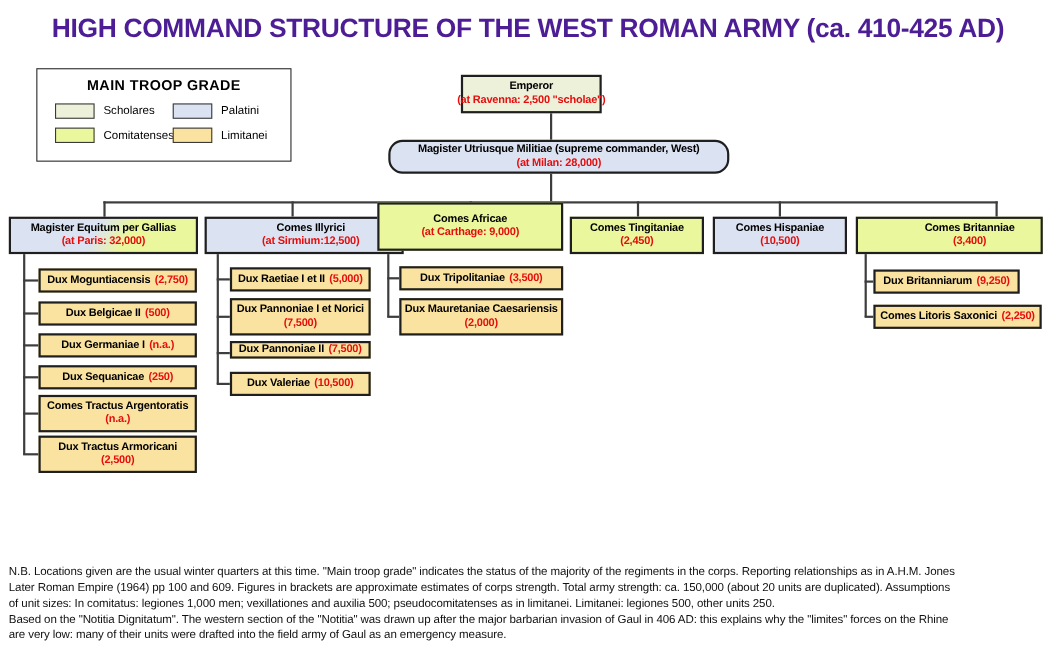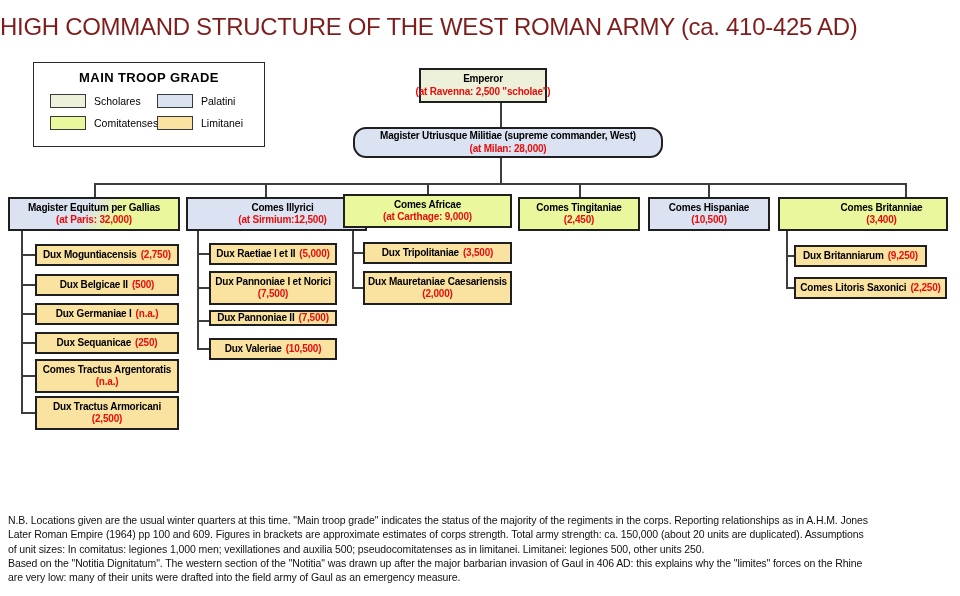--- a/index.html
+++ b/index.html
@@ -1,22 +1,22 @@
 <!DOCTYPE html>
 <html><head>
 <meta charset="utf-8">
 <style>
   html,body{margin:0;padding:0;background:#ffffff;}
   #canvas{
     position:relative;width:960px;height:596px;background:#ffffff;
     font-family:"Liberation Sans","DejaVu Sans",sans-serif;overflow:hidden;
   }
   .page-title{
-    position:absolute;left:0;top:13px;width:960px;
-    font-size:24px;font-weight:normal;color:#7f1d1d;letter-spacing:-0.3px;white-space:nowrap;
+    position:absolute;left:0;top:13px;width:960px;text-align:center;
+    font-size:24px;font-weight:bold;color:#4c1d95;letter-spacing:-0.3px;white-space:nowrap;
   }
   
   .legend{position:absolute;left:33px;top:62px;width:230px;height:83px;border:1.5px solid #2a2a2a;background:#fff;}
   .legend-title{position:absolute;left:0;top:7px;width:100%;text-align:center;font-size:13px;font-weight:bold;letter-spacing:0.4px;}
   .legend-item{position:absolute;display:flex;align-items:center;}
   .legend-swatch{width:34px;height:12px;border:1.5px solid #3a3a3a;margin-right:8px;flex:0 0 auto;}
   .legend-label{font-size:10.5px;color:#000;white-space:nowrap;}
   
   .node{
     position:absolute;border:2px solid #1f1f1f;box-sizing:border-box;
@@ -89,21 +89,21 @@
   <div class="v-line" style="left:905px;top:183px;height:14px;"></div>
 
   <div class="node grade-mixed" style="left:8px;top:197px;width:172px;height:34px;">
     <div class="t">Magister Equitum per Gallias</div>
     <div class="t red">(at Paris: 32,000)</div>
   </div>
   <div class="node grade-palatini" style="left:186px;top:197px;width:181px;height:34px;padding-left:12px;">
     <div class="t">Comes Illyrici</div>
     <div class="t red">(at Sirmium:12,500)</div>
   </div>
-  <div class="node grade-comitatenses" style="left:343px;top:194px;width:169px;height:34px;">
+  <div class="node grade-comitatenses" style="left:343px;top:184px;width:169px;height:44px;">
     <div class="t">Comes Africae</div>
     <div class="t red">(at Carthage: 9,000)</div>
   </div>
   <div class="node grade-comitatenses" style="left:518px;top:197px;width:122px;height:34px;">
     <div class="t">Comes Tingitaniae</div>
     <div class="t red">(2,450)</div>
   </div>
   <div class="node grade-palatini" style="left:648px;top:197px;width:122px;height:34px;">
     <div class="t">Comes Hispaniae</div>
     <div class="t red">(10,500)</div>

